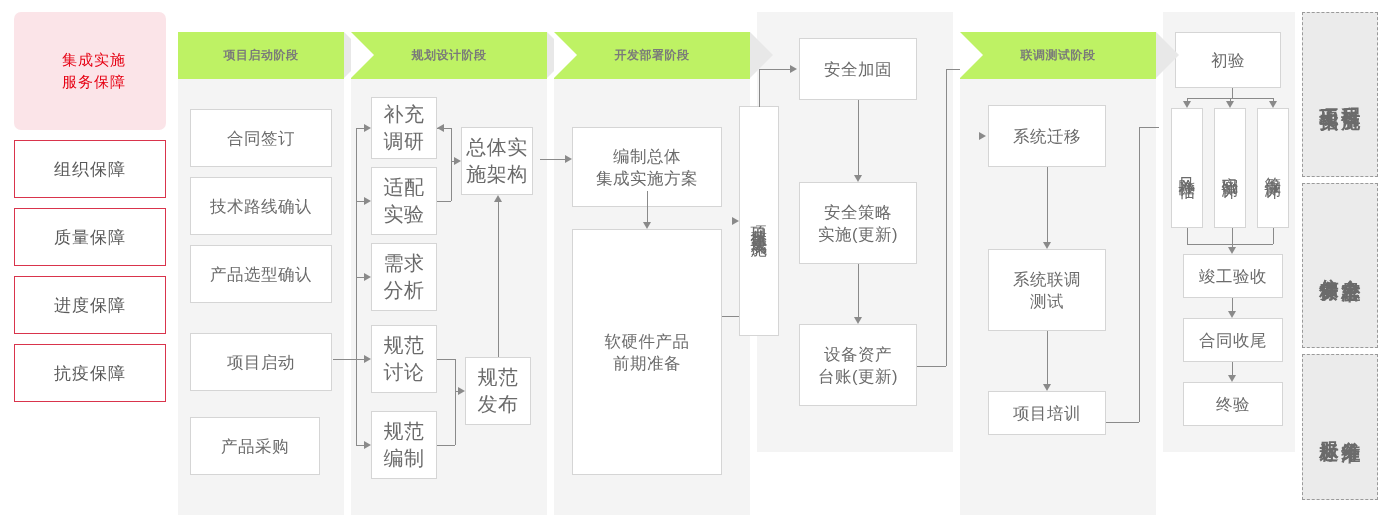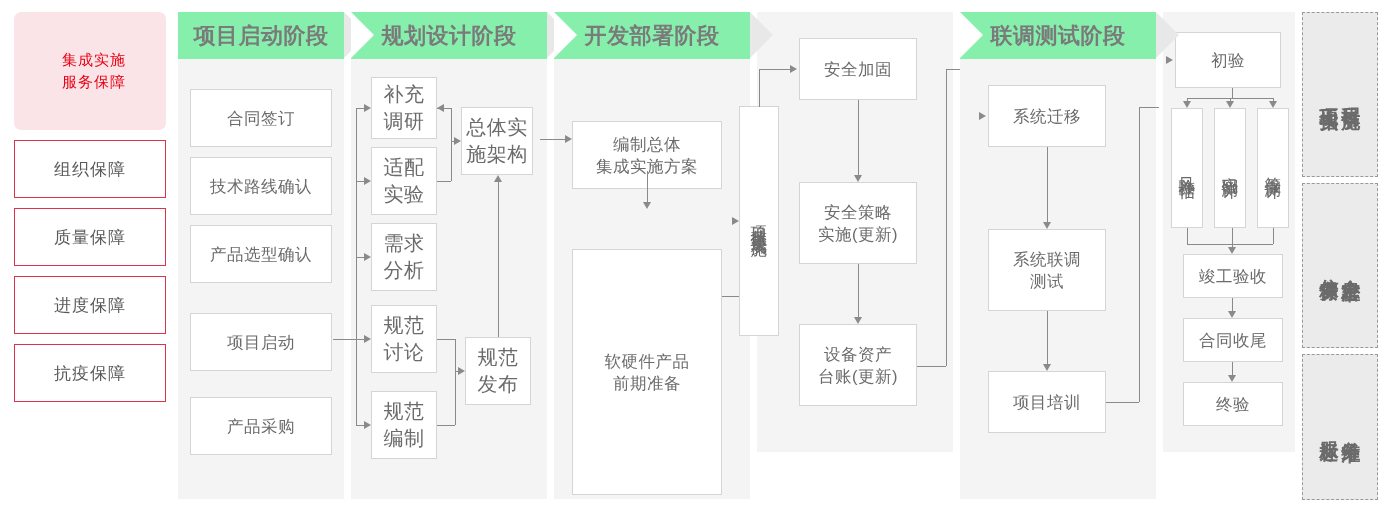--- a/index.html
+++ b/index.html
@@ -17,23 +17,23 @@
   }
   .rail-item{
     margin-top:10px;height:56px;background:#ffffff;border:1px solid #d9344c;
     display:flex;align-items:center;justify-content:center;
     color:#595959;font-size:17px;letter-spacing:1px;
   }
 
   
   .col{position:absolute;top:12px;}
   .col-head{
-    position:relative;height:47px;background:#86efac;
-    color:#7a7a7a;font-weight:bold;font-size:22px;letter-spacing:.5px;
-    display:flex;align-items:center;justify-content:center;
+    position:relative;height:47px;background:#bef264;
+    color:#7a7a7a;font-weight:bold;font-size:12px;letter-spacing:.5px;
+    display:flex;align-items:center;justify-content:center;margin-top:20px;
   }
   .col-head .chev-r{
     position:absolute;right:-23px;top:0;width:0;height:0;z-index:3;
     border-top:23.5px solid transparent;border-bottom:23.5px solid transparent;
     border-left:23px solid #e8e8e8;
   }
   .col-head .chev-l{
     position:absolute;left:0;top:0;width:0;height:0;z-index:4;
     border-top:23.5px solid transparent;border-bottom:23.5px solid transparent;
     border-left:23px solid #ffffff;
@@ -94,21 +94,21 @@
   <div class="col" style="left:178px;width:166px;">
     <div class="col-head">
       <span>项目启动阶段</span>
       <span class="chev-r"></span>
     </div>
     <div class="col-body">
       <div class="node" style="left:12px;top:30px;width:142px;height:58px;">合同签订</div>
       <div class="node" style="left:12px;top:98px;width:142px;height:58px;">技术路线确认</div>
       <div class="node" style="left:12px;top:166px;width:142px;height:58px;">产品选型确认</div>
       <div class="node" style="left:12px;top:254px;width:142px;height:58px;">项目启动</div>
-      <div class="node" style="left:12px;top:338px;width:142px;height:58px;text-align:right;">产品采购</div>
+      <div class="node" style="left:12px;top:338px;width:130px;height:58px;text-align:right;">产品采购</div>
     </div>
   </div>
 
   <div class="col" style="left:351px;width:196px;">
     <div class="col-head">
       <span class="chev-l"></span>
       <span>规划设计阶段</span>
       <span class="chev-r"></span>
     </div>
     <div class="col-body">
@@ -185,27 +185,27 @@
     </div>
   </div>
 
   <div class="col" style="left:554px;width:196px;">
     <div class="col-head">
       <span class="chev-l"></span>
       <span>开发部署阶段</span>
       <span class="chev-r"></span>
     </div>
     <div class="col-body">
-      <div class="node" style="left:18px;top:48px;width:150px;height:68px;margin-top:14px;">
+      <div class="node" style="left:18px;top:48px;width:150px;height:80px;">
         <div>
             <div>编制总体</div>
             <div>集成实施方案</div>
           </div>
       </div>
-      <div class="node" style="left:18px;top:150px;width:150px;height:246px;margin-top:40px;">
+      <div class="node" style="left:18px;top:150px;width:150px;height:246px;">
         <div>
             <div>软硬件产品</div>
             <div>前期准备</div>
           </div>
       </div>
 
       <div class="ln lnh" style="left:-14px;top:80px;width:25px;"></div>
       <div class="ar ar-r" style="left:11px;top:76px;"></div>
 
       <div class="ln lnv" style="left:93px;top:112px;height:31px;"></div>
@@ -257,21 +257,21 @@
       <span class="chev-r"></span>
     </div>
     <div class="col-body">
       <div class="node" style="left:28px;top:26px;width:118px;height:62px;">系统迁移</div>
       <div class="node" style="left:28px;top:170px;width:118px;height:82px;">
         <div>
             <div>系统联调</div>
             <div>测试</div>
           </div>
       </div>
-      <div class="node" style="left:28px;top:312px;width:118px;height:62px;">项目培训</div>
+      <div class="node" style="left:28px;top:312px;width:118px;height:44px;">项目培训</div>
 
       <div class="ar ar-r" style="left:19px;top:53px;"></div>
       <div class="ln lnv" style="left:87px;top:88px;height:75px;"></div>
       <div class="ar ar-d" style="left:83px;top:163px;"></div>
       <div class="ln lnv" style="left:87px;top:252px;height:53px;"></div>
       <div class="ar ar-d" style="left:83px;top:305px;"></div>
 
       <div class="ln lnh" style="left:146px;top:343px;width:33px;"></div>
       <div class="ln lnv" style="left:179px;top:48px;height:295px;"></div>
       <div class="ln lnh" style="left:179px;top:48px;width:20px;"></div>

